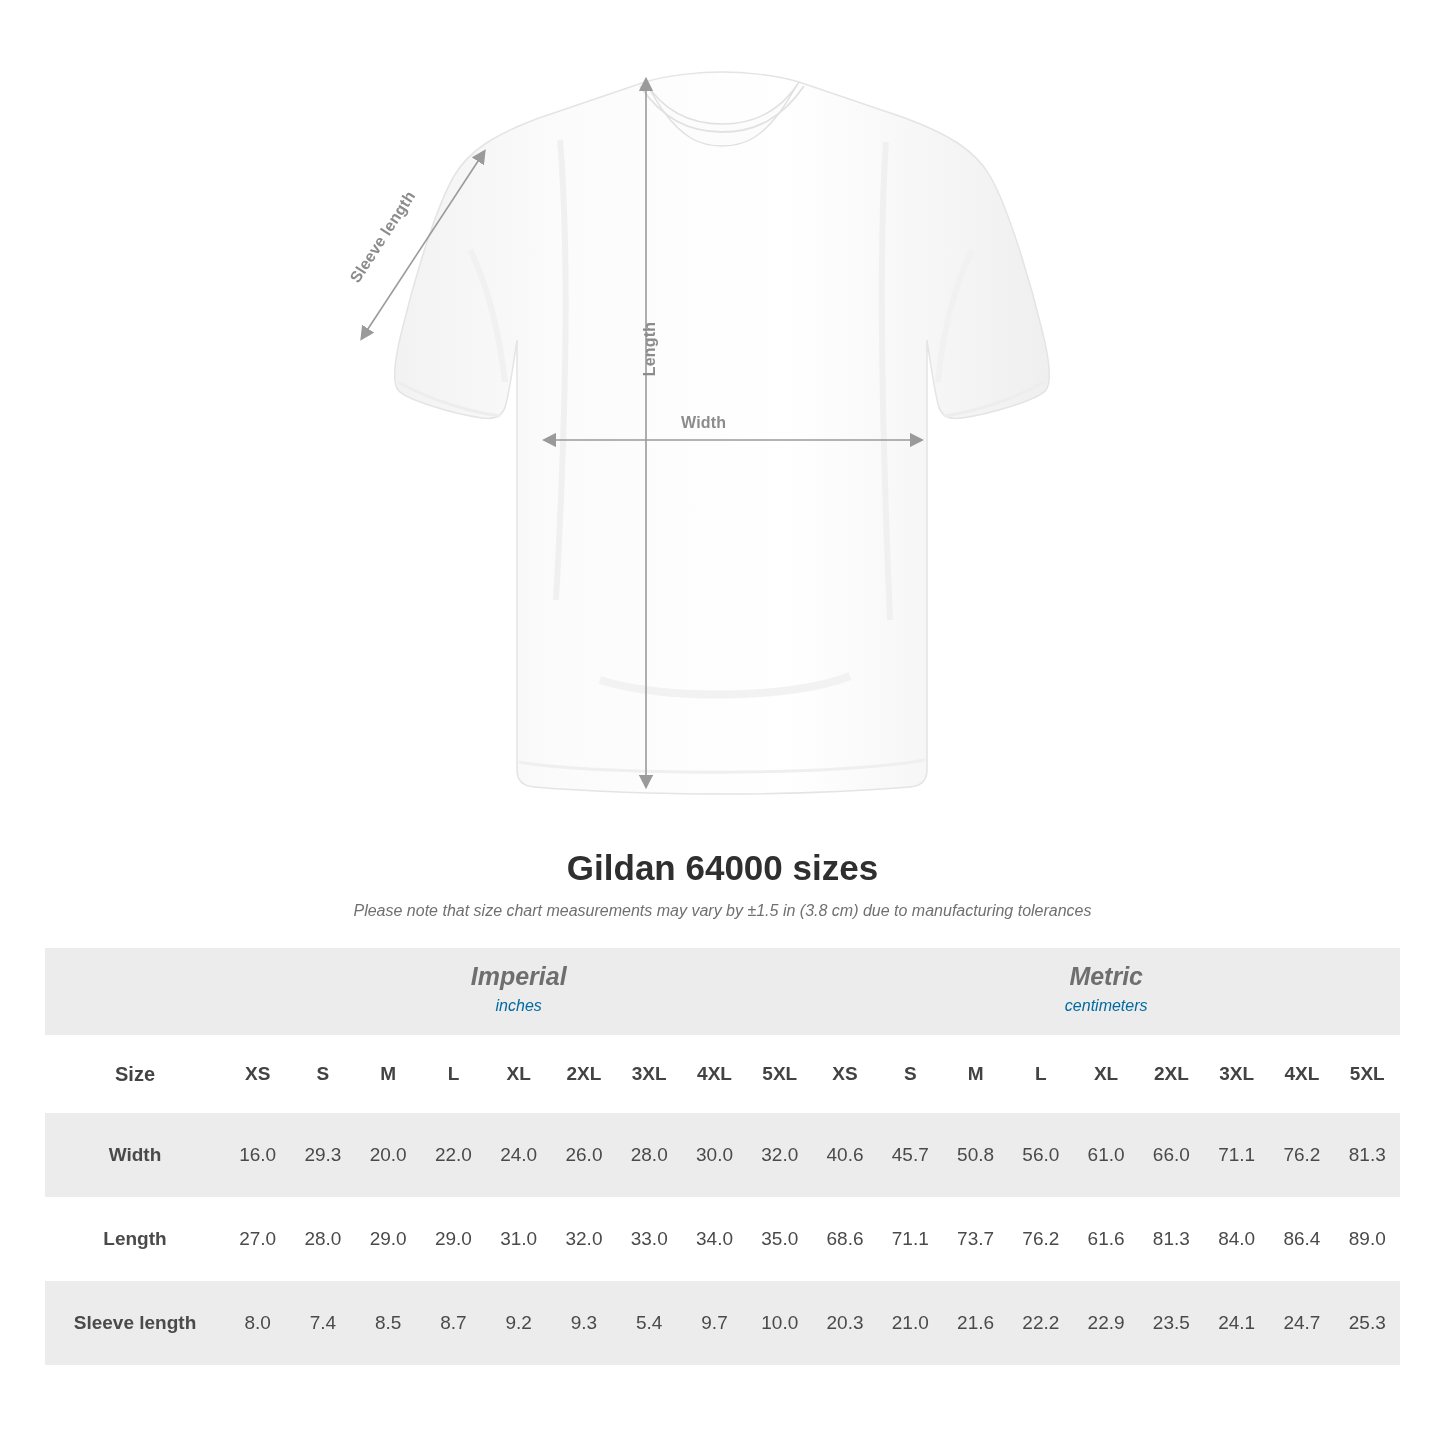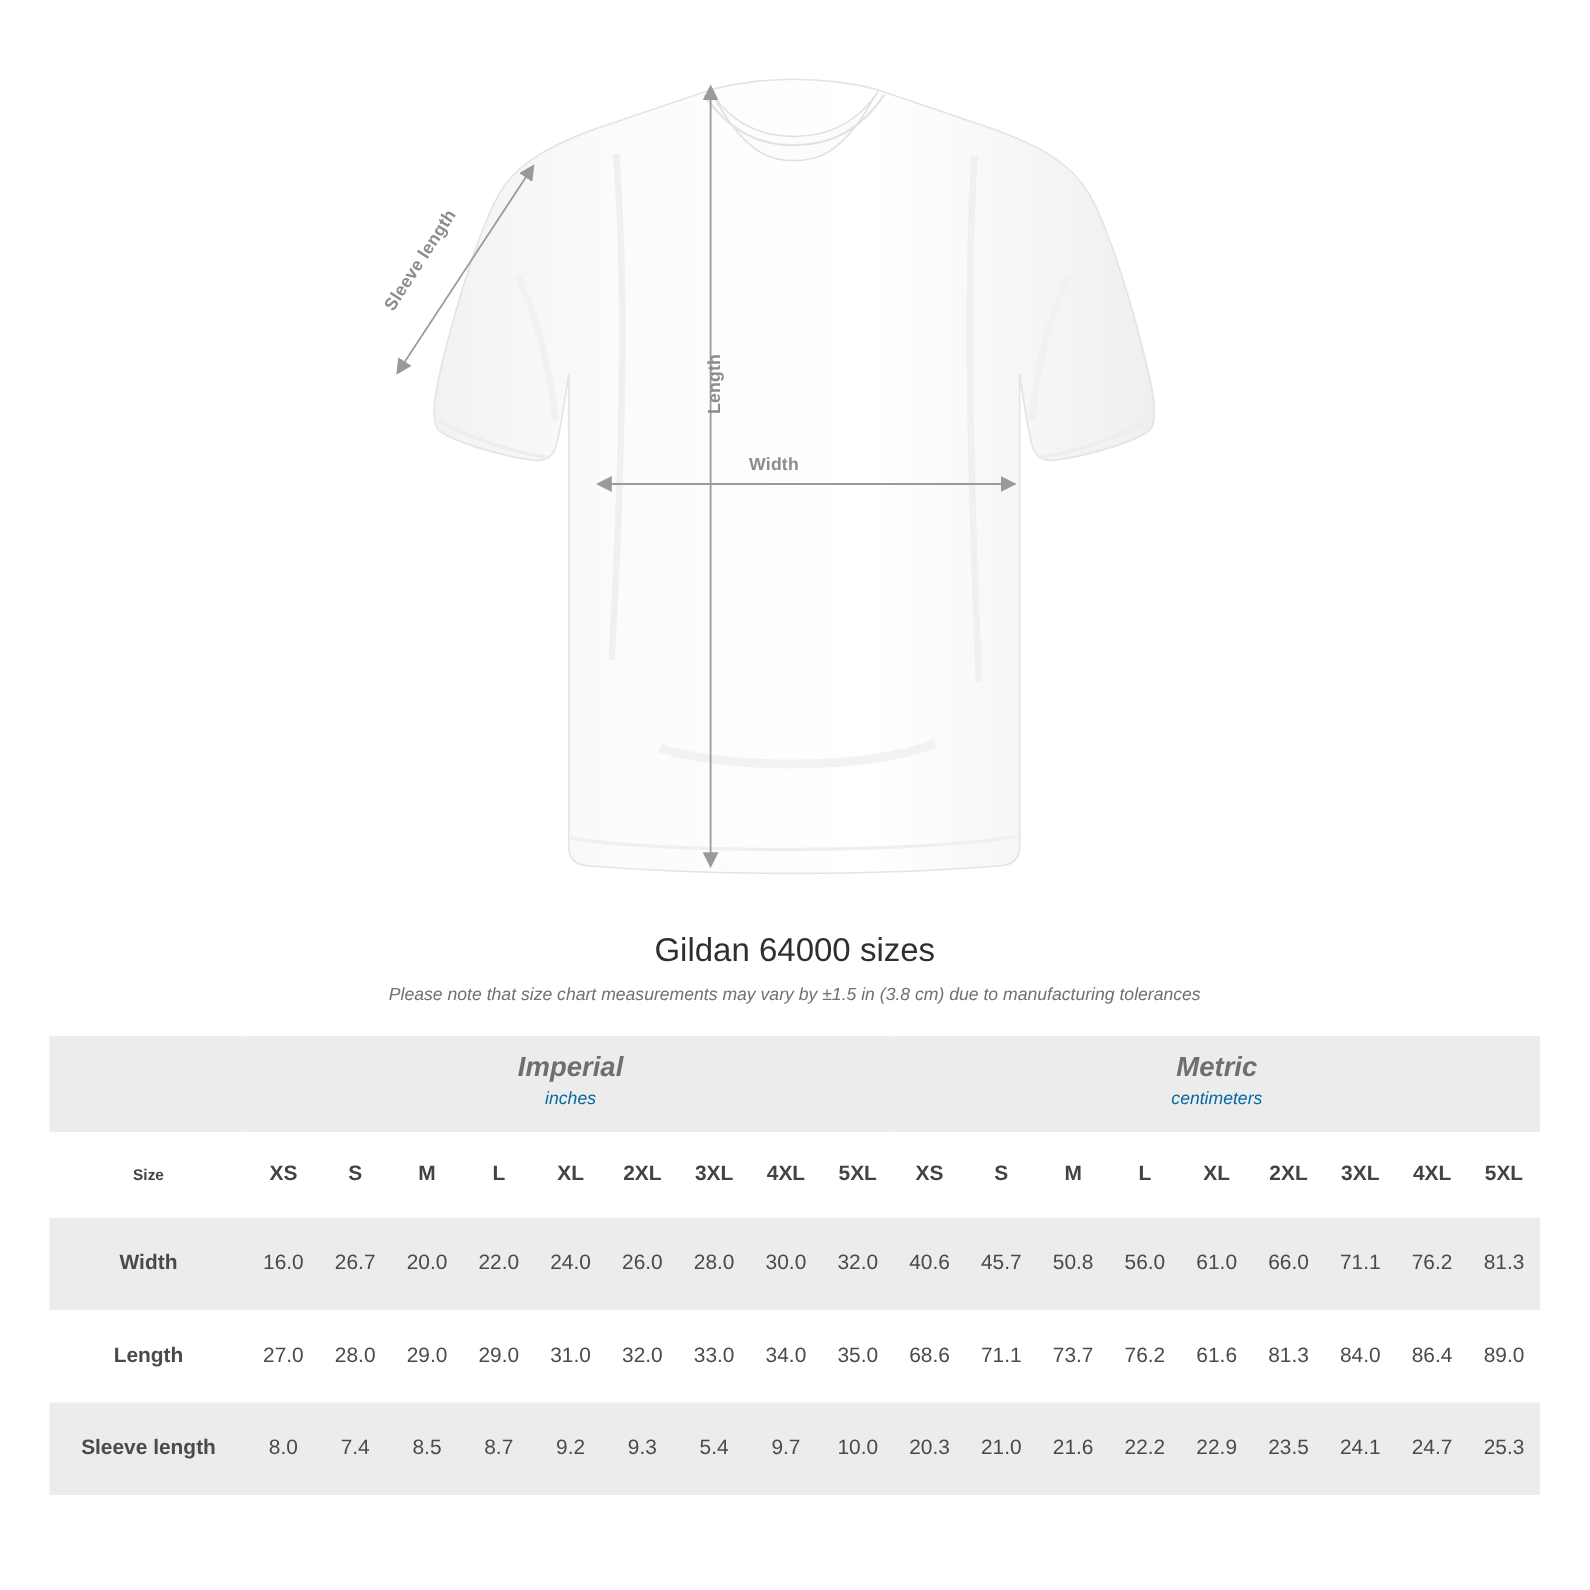--- a/index.html
+++ b/index.html
@@ -52,22 +52,22 @@
     left: 681px;
     top: 414px;
   }
 
   
   .title-block {
     text-align: center;
     margin-top: 18px;
   }
   .chart-title {
-    font-size: 30px;
-    font-weight: normal;
+    font-size: 35px;
+    font-weight: bold;
     color: #2f2f2f;
     margin: 0;
   }
   .chart-note {
     font-size: 16px;
     font-style: italic;
     color: #707070;
     margin: 14px 0 0 0;
   }
 
@@ -107,21 +107,21 @@
     line-height: 1.9;
   }
   tr.row-size td {
     height: 76px;
     background: #ffffff;
     font-size: 19px;
     font-weight: bold;
     color: #434343;
   }
   tr.row-size td.rowhead {
-    font-size: 14px;
+    font-size: 20px;
     margin-top: 20px;
   }
   tr.shade td {
     background: #ececec;
   }
   tr.plain td {
     background: #ffffff;
   }
   tr.data td {
     height: 82px;
@@ -260,21 +260,21 @@
         <td>XL</td>
         <td>2XL</td>
         <td>3XL</td>
         <td>4XL</td>
         <td>5XL</td>
       </tr>
 
       <tr class="data shade">
         <td class="rowhead">Width</td>
         <td>16.0</td>
-        <td>26.7</td>
+        <td>29.3</td>
         <td>20.0</td>
         <td>22.0</td>
         <td>24.0</td>
         <td>26.0</td>
         <td>28.0</td>
         <td>30.0</td>
         <td>32.0</td>
         <td>40.6</td>
         <td>45.7</td>
         <td>50.8</td>

